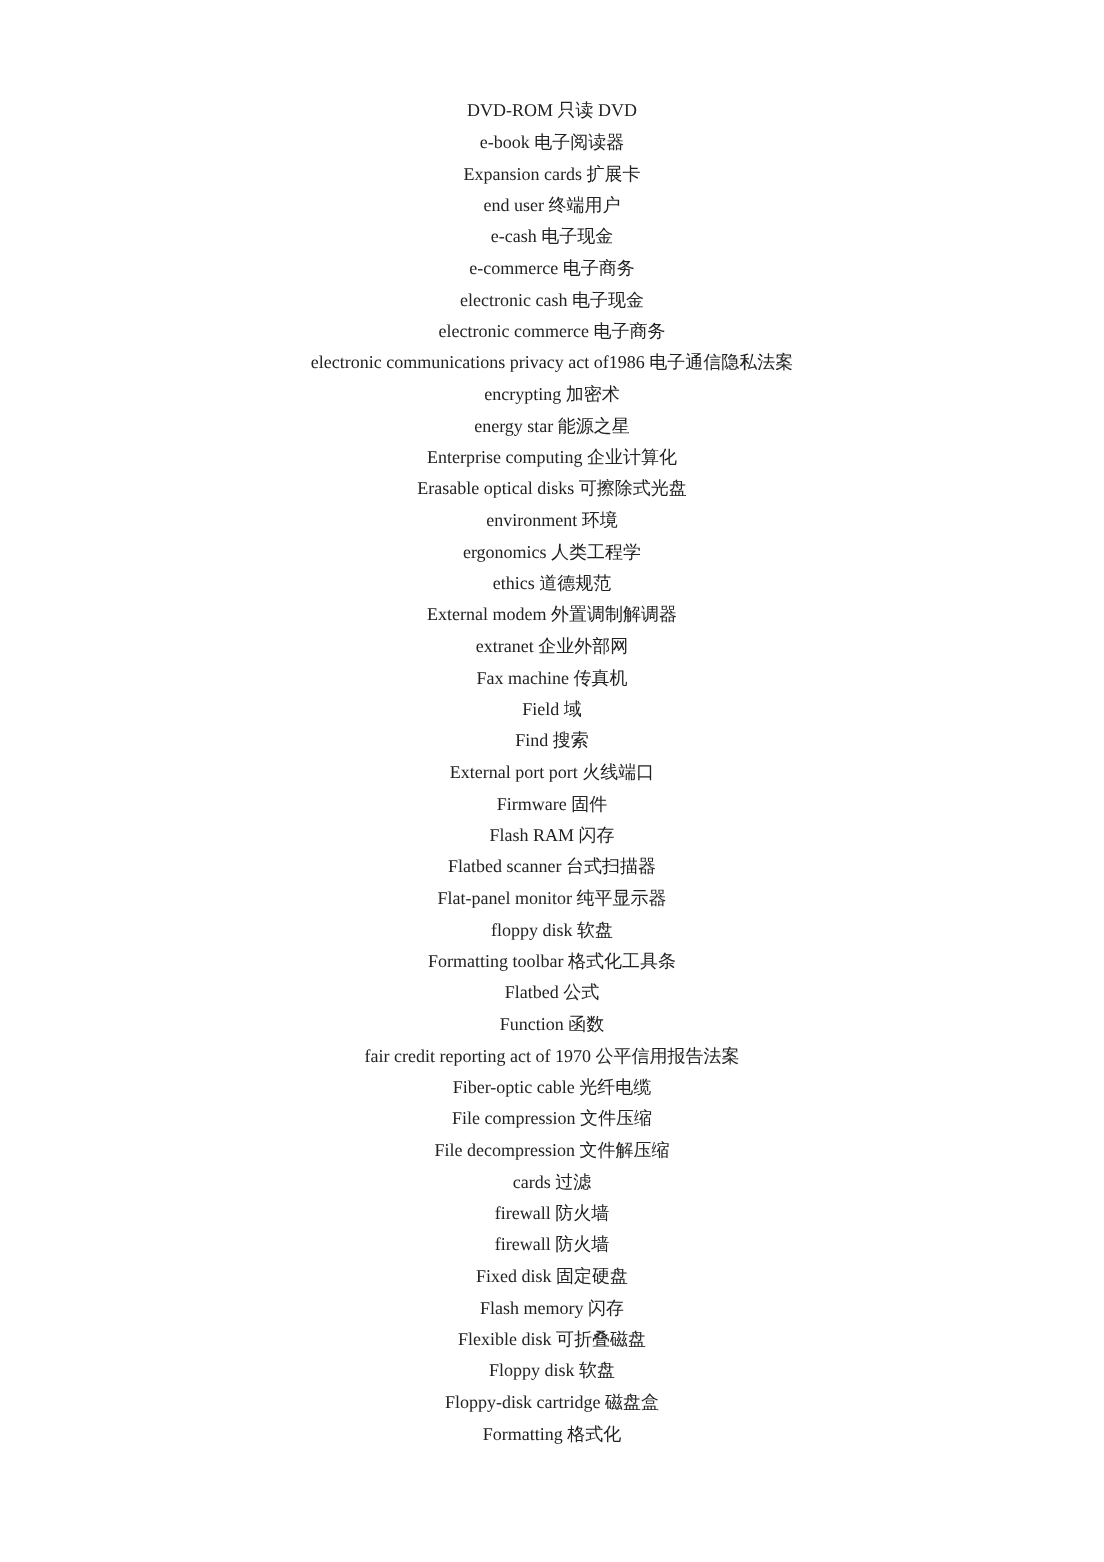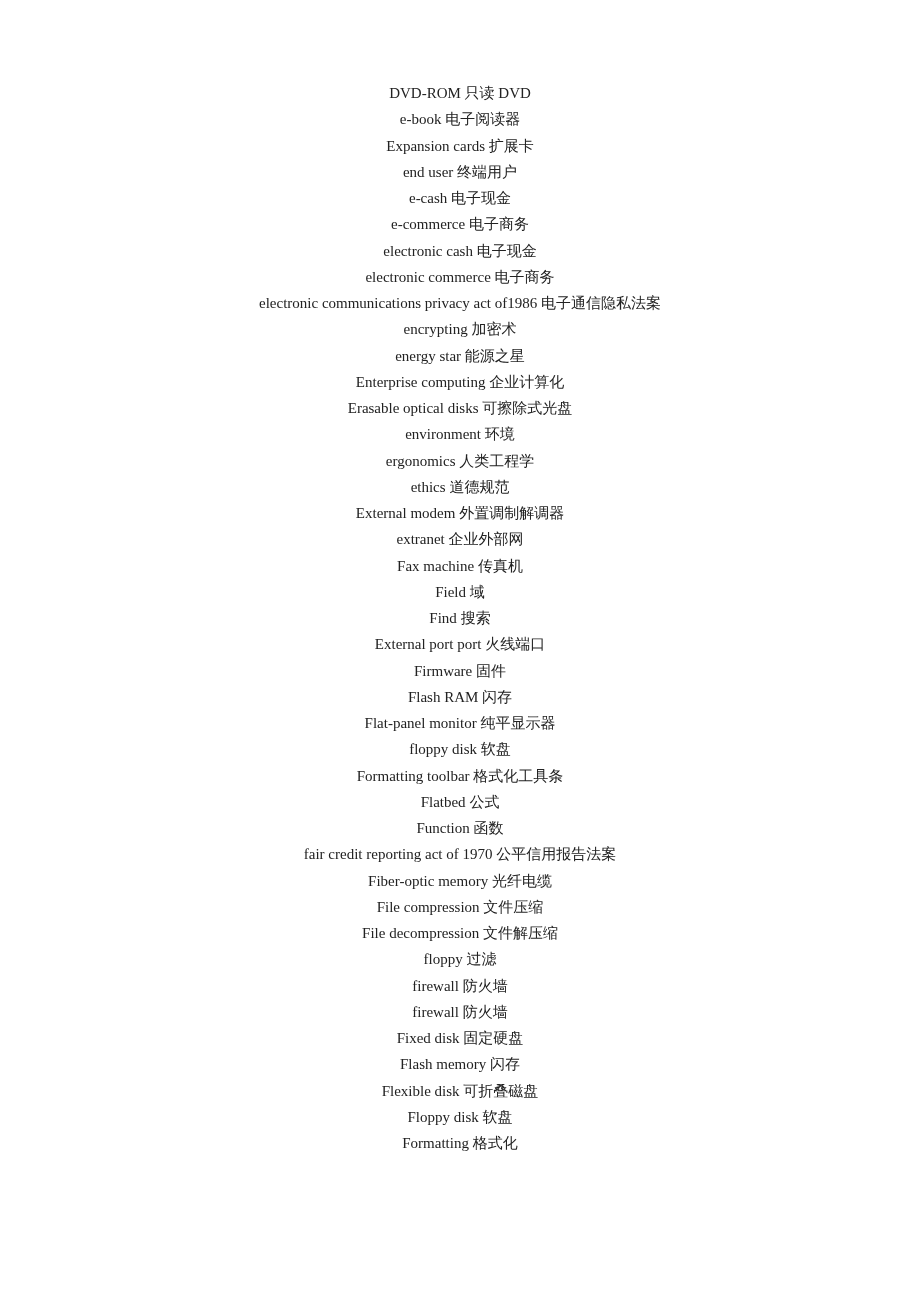--- a/index.html
+++ b/index.html
@@ -45,30 +45,32 @@
     <li><span>ergonomics</span>&nbsp;<span>人类工程学</span></li>
     <li><span>ethics</span>&nbsp;<span>道德规范</span></li>
     <li><span>External modem</span>&nbsp;<span>外置调制解调器</span></li>
     <li><span>extranet</span>&nbsp;<span>企业外部网</span></li>
     <li><span>Fax machine</span>&nbsp;<span>传真机</span></li>
     <li><span>Field</span>&nbsp;<span>域</span></li>
     <li><span>Find</span>&nbsp;<span>搜索</span></li>
     <li><span>External port port</span>&nbsp;<span>火线端口</span></li>
     <li><span>Firmware</span>&nbsp;<span>固件</span></li>
     <li><span>Flash RAM</span>&nbsp;<span>闪存</span></li>
+    <li><span>Flatbed scanner</span>&nbsp;<span>台式扫描器</span></li>
     <li><span>Flat-panel monitor</span>&nbsp;<span>纯平显示器</span></li>
     <li><span>floppy disk</span>&nbsp;<span>软盘</span></li>
     <li><span>Formatting toolbar</span>&nbsp;<span>格式化工具条</span></li>
     <li><span>Flatbed</span>&nbsp;<span>公式</span></li>
     <li><span>Function</span>&nbsp;<span>函数</span></li>
     <li><span>fair credit reporting act of 1970</span>&nbsp;<span>公平信用报告法案</span></li>
-    <li><span>Fiber-optic memory</span>&nbsp;<span>光纤电缆</span></li>
+    <li><span>Fiber-optic cable</span>&nbsp;<span>光纤电缆</span></li>
     <li><span>File compression</span>&nbsp;<span>文件压缩</span></li>
     <li><span>File decompression</span>&nbsp;<span>文件解压缩</span></li>
-    <li><span>floppy</span>&nbsp;<span>过滤</span></li>
+    <li><span>cards</span>&nbsp;<span>过滤</span></li>
     <li><span>firewall</span>&nbsp;<span>防火墙</span></li>
     <li><span>firewall</span>&nbsp;<span>防火墙</span></li>
     <li><span>Fixed disk</span>&nbsp;<span>固定硬盘</span></li>
     <li><span>Flash memory</span>&nbsp;<span>闪存</span></li>
     <li><span>Flexible disk</span>&nbsp;<span>可折叠磁盘</span></li>
     <li><span>Floppy disk</span>&nbsp;<span>软盘</span></li>
+    <li><span>Floppy-disk cartridge</span>&nbsp;<span>磁盘盒</span></li>
     <li><span>Formatting</span>&nbsp;<span>格式化</span></li>
   </ul>
 
 </body></html>

